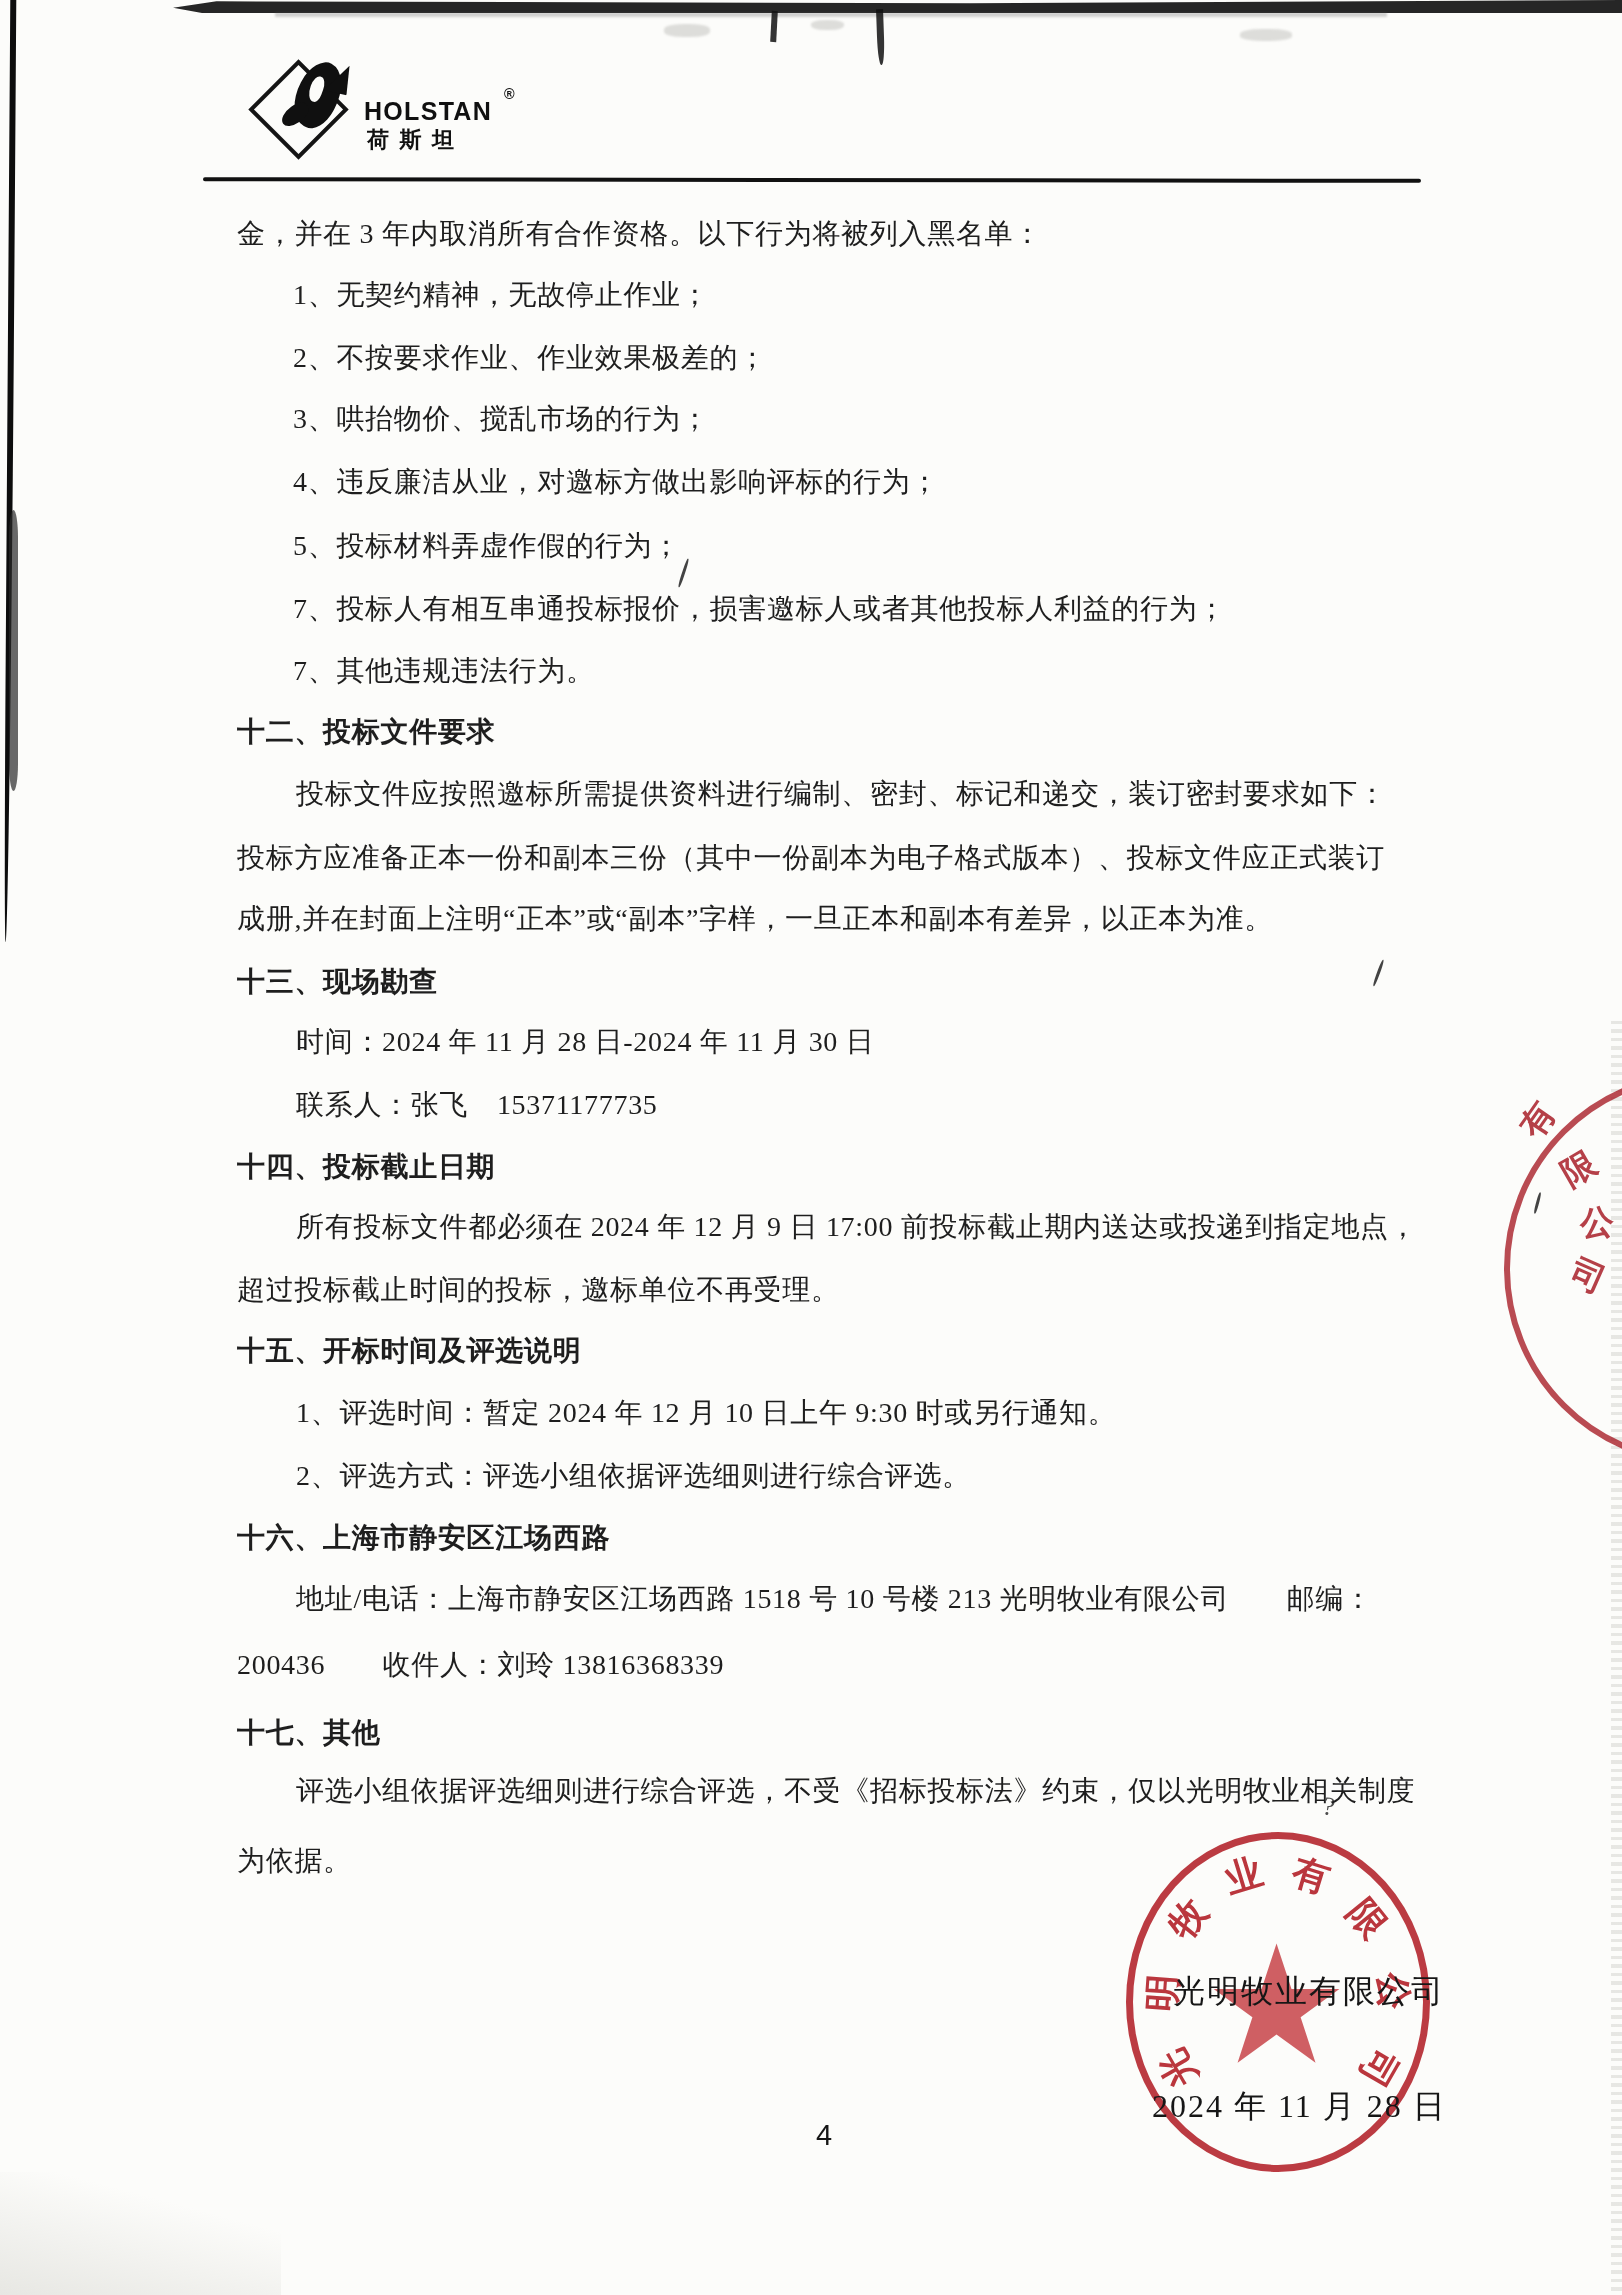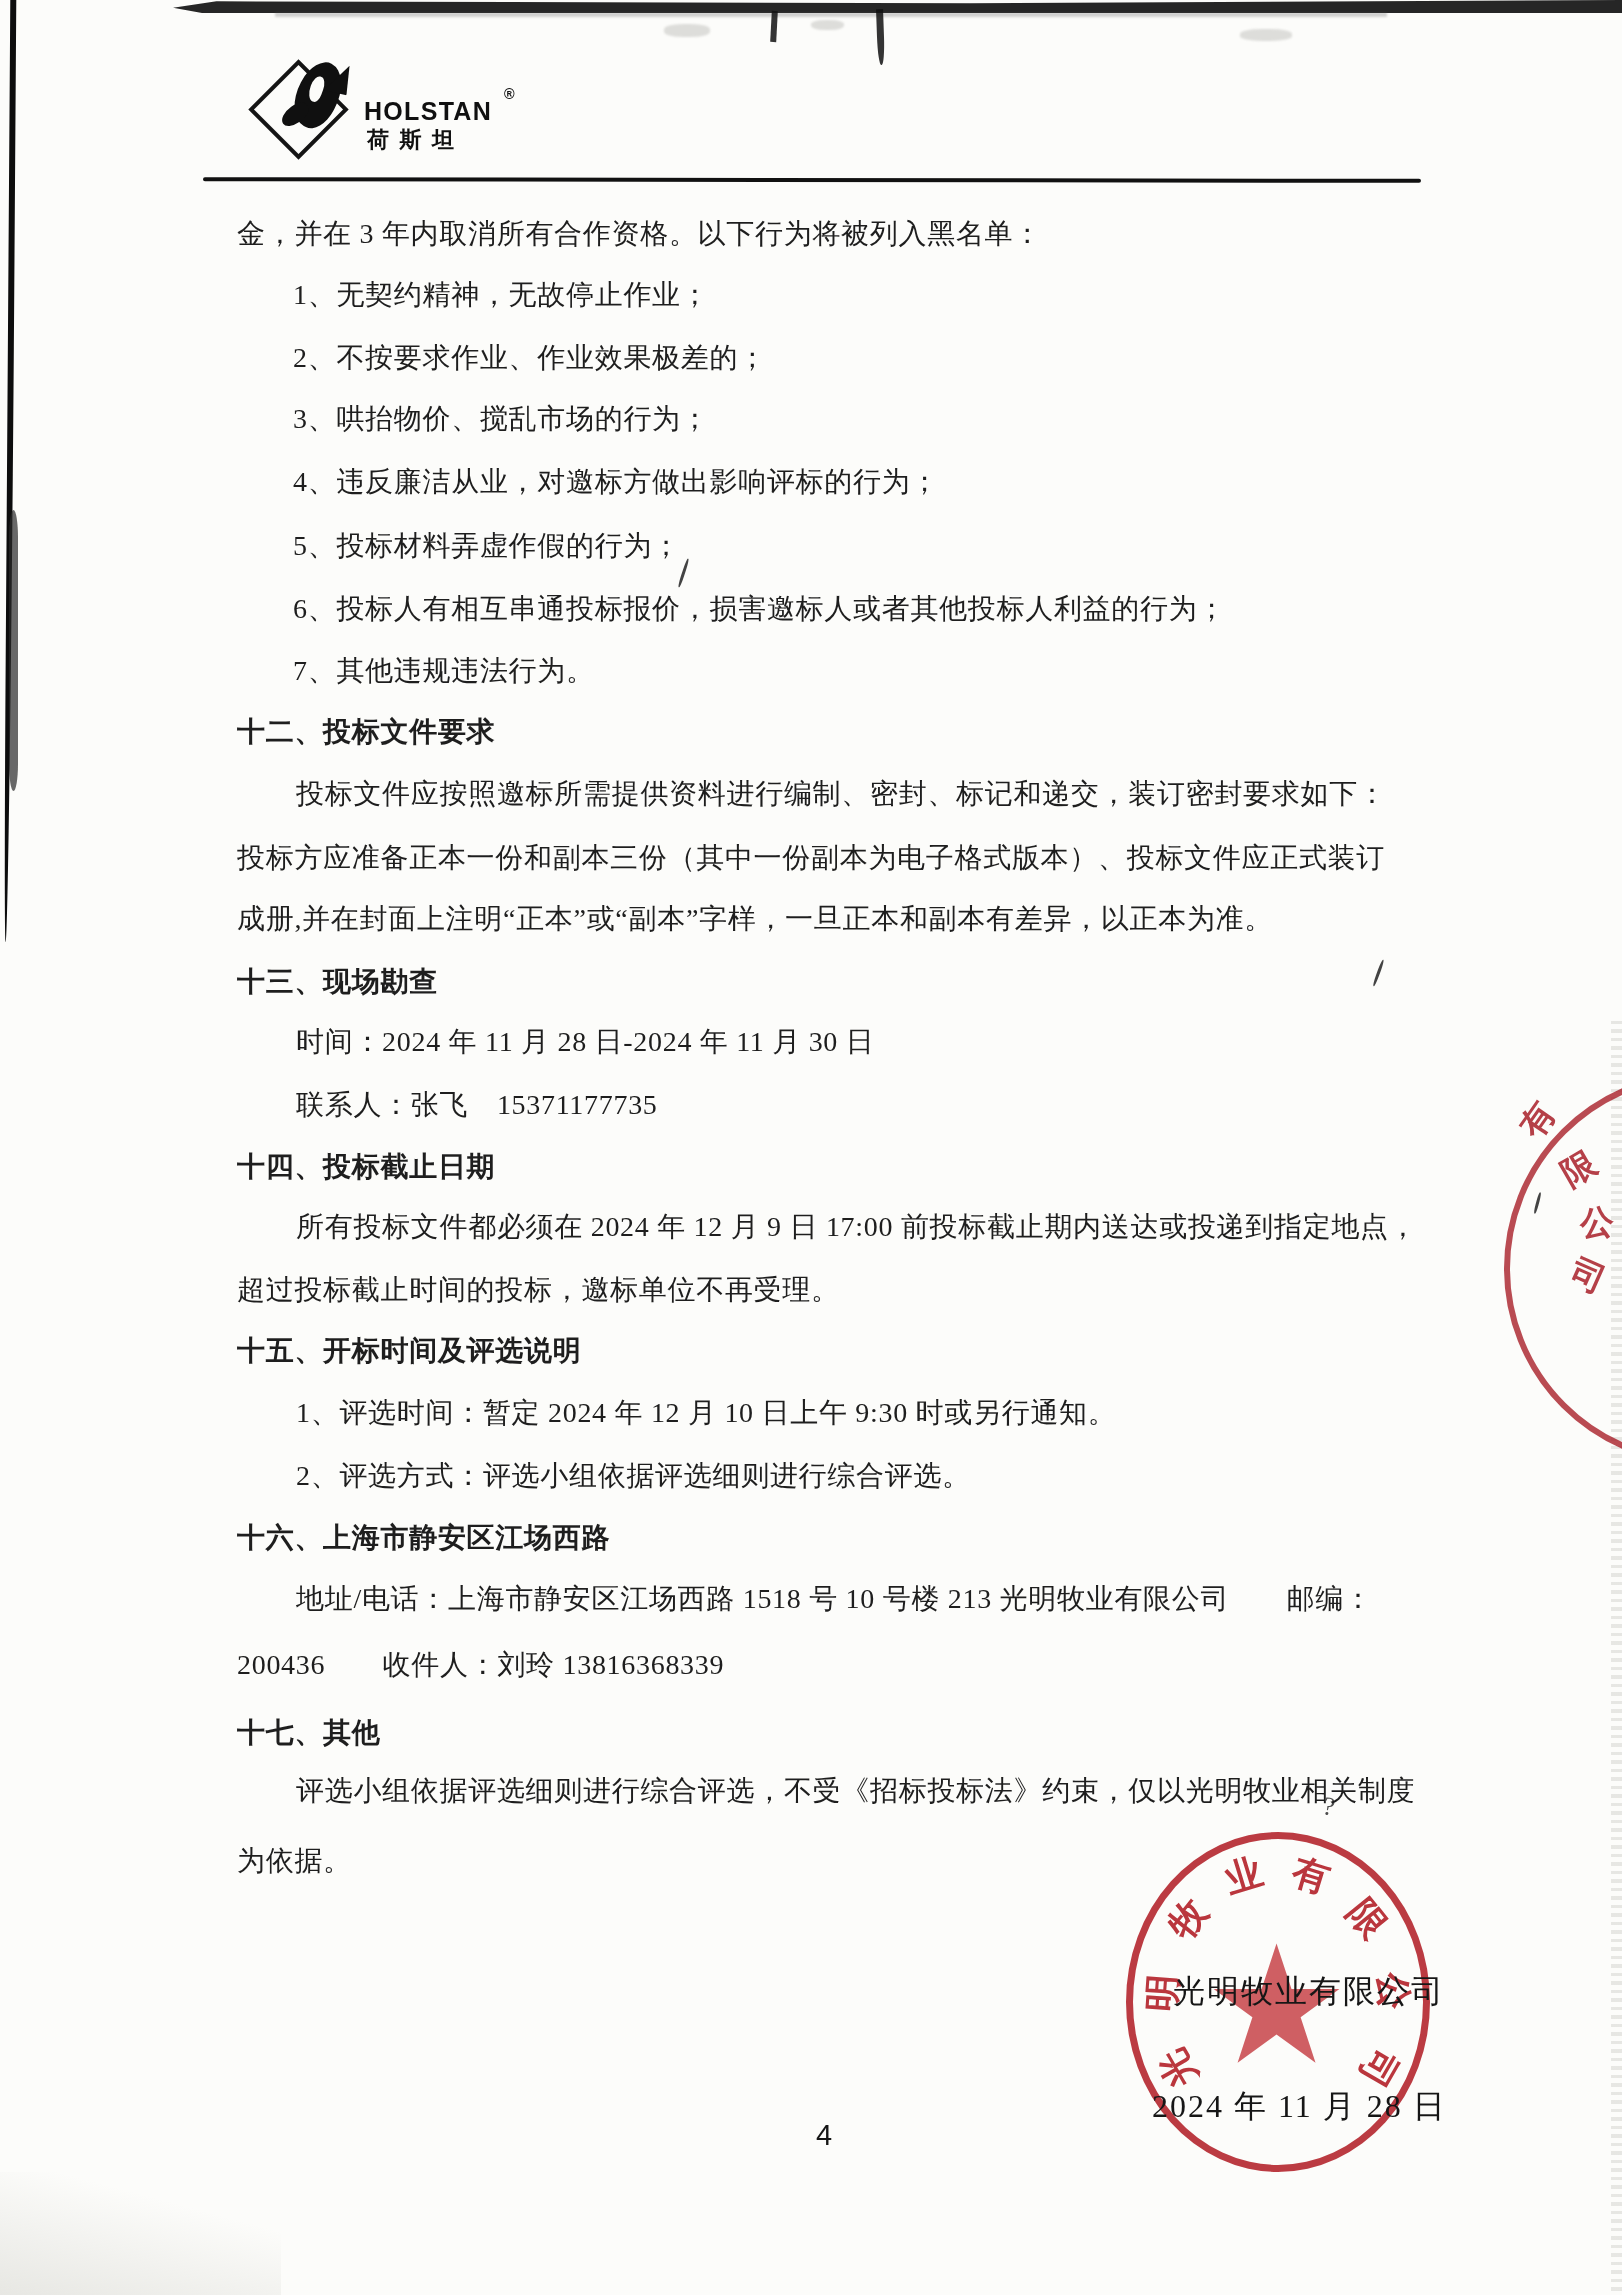--- a/index.html
+++ b/index.html
@@ -104,21 +104,21 @@
 
   <div class="rule"></div>
 
   <div id="text-layer">
       <div class="tl" style="left: 237px; top: 215px;">金，并在 3 年内取消所有合作资格。以下行为将被列入黑名单：</div>
       <div class="tl" style="left: 293px; top: 276px;">1、无契约精神，无故停止作业；</div>
       <div class="tl" style="left: 293px; top: 339px;">2、不按要求作业、作业效果极差的；</div>
       <div class="tl" style="left: 293px; top: 400px;">3、哄抬物价、搅乱市场的行为；</div>
       <div class="tl" style="left: 293px; top: 463px;">4、违反廉洁从业，对邀标方做出影响评标的行为；</div>
       <div class="tl" style="left: 293px; top: 527px;">5、投标材料弄虚作假的行为；</div>
-      <div class="tl" style="left: 293px; top: 590px;">6、投标人有相互串通投标报价，损害邀标人或者其他投标人利益的行为；</div>
+      <div class="tl" style="left: 293px; top: 590px;">7、投标人有相互串通投标报价，损害邀标人或者其他投标人利益的行为；</div>
       <div class="tl" style="left: 293px; top: 652px;">7、其他违规违法行为。</div>
       <div class="tl bold" style="left: 237px; top: 713px;">十二、投标文件要求</div>
       <div class="tl" style="left: 296px; top: 775px;">投标文件应按照邀标所需提供资料进行编制、密封、标记和递交，装订密封要求如下：</div>
       <div class="tl" style="left: 237px; top: 839px;">投标方应准备正本一份和副本三份（其中一份副本为电子格式版本）、投标文件应正式装订</div>
       <div class="tl" style="left: 237px; top: 900px;">成册,并在封面上注明“正本”或“副本”字样，一旦正本和副本有差异，以正本为准。</div>
       <div class="tl bold" style="left: 237px; top: 963px;">十三、现场勘查</div>
       <div class="tl" style="left: 296px; top: 1023px;">时间：2024 年 11 月 28 日-2024 年 11 月 30 日</div>
       <div class="tl" style="left: 296px; top: 1086px;">联系人：张飞　15371177735</div>
       <div class="tl bold" style="left: 237px; top: 1148px;">十四、投标截止日期</div>
       <div class="tl" style="left: 296px; top: 1208px; text-align: right;">所有投标文件都必须在 2024 年 12 月 9 日 17:00 前投标截止期内送达或投递到指定地点，</div>

